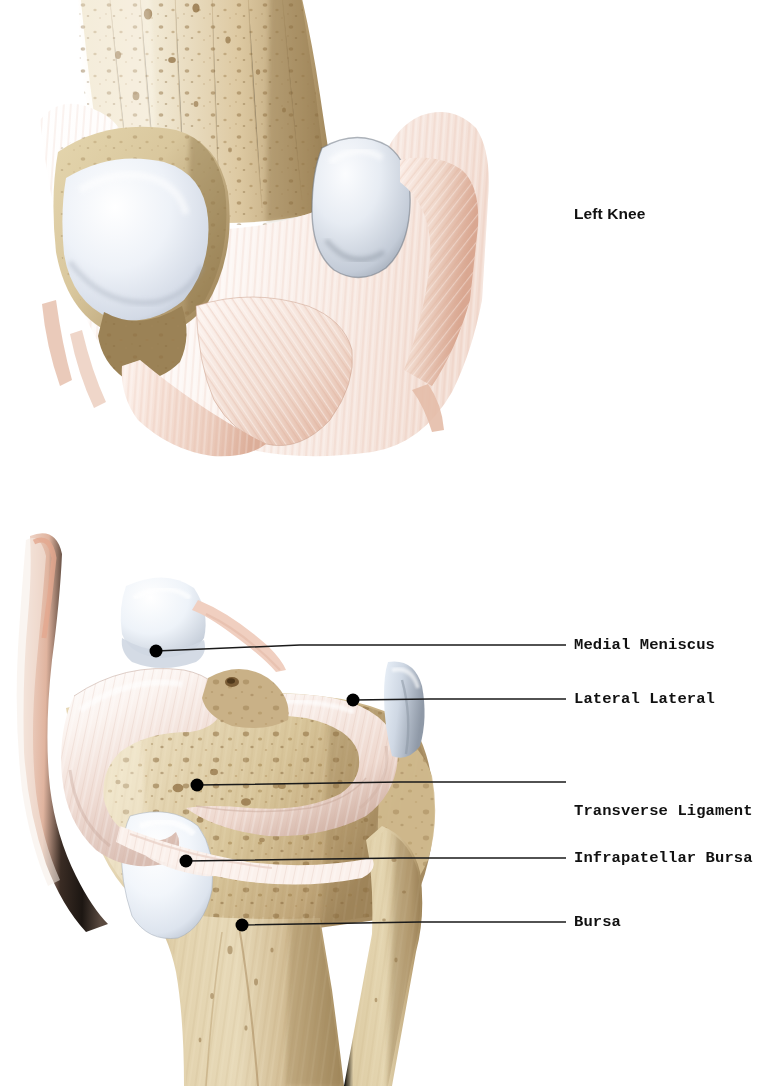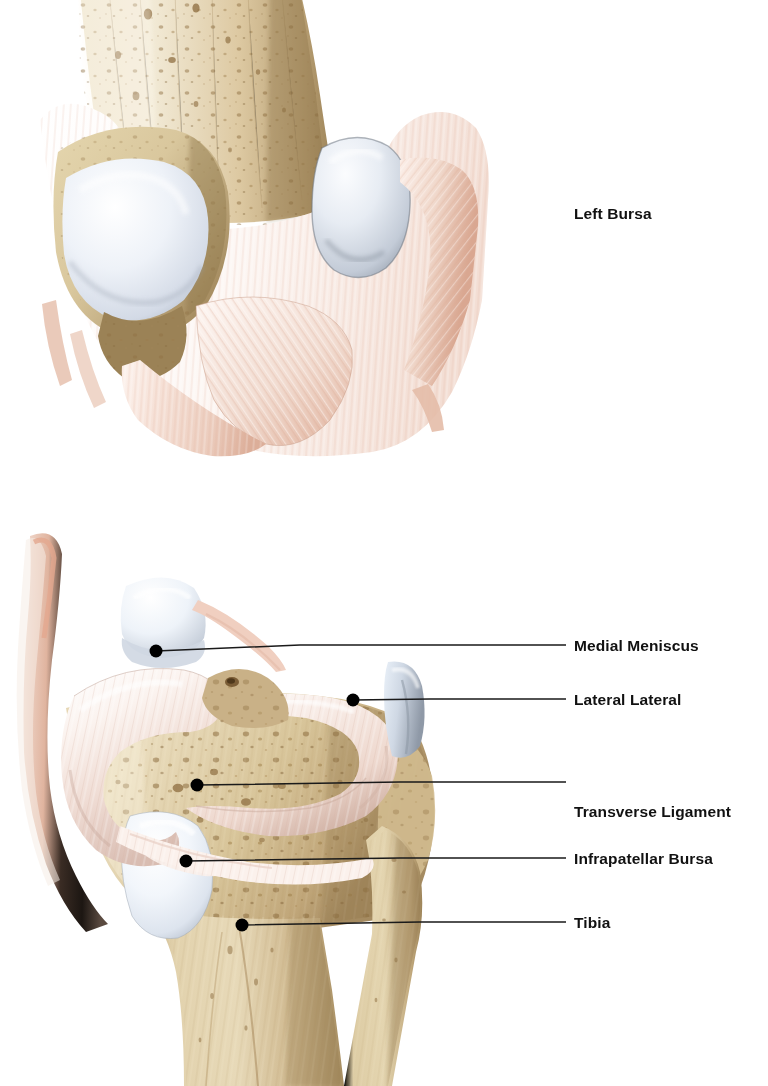--- a/index.html
+++ b/index.html
@@ -21,21 +21,21 @@
   .label {
     position:absolute;
     font-size:15.5px;
     font-weight:bold;
     color:#111111;
     letter-spacing:0.1px;
     white-space:nowrap;
     line-height:1;
   }
   #label-left-knee { left:574px; top:206px; }
-  .anno-label { left:574px; }
+  .anno-label { left:574px;font-family:Liberation Mono, monospace; }
   .svg-layer {
     position:absolute; left:0; top:0;
     width:768px; height:1086px;
     pointer-events:none;
   }
 </style>
 </head>
 <body>
 
 <div id="page">
@@ -431,23 +431,23 @@
       </g>
     <g id="leader-dots" fill="#000000">
         <circle cx="156" cy="651" r="6.5" fill="#000000"></circle>
         <circle cx="353" cy="700" r="6.5" fill="#000000"></circle>
         <circle cx="197" cy="785" r="6.5" fill="#000000"></circle>
         <circle cx="186" cy="861" r="6.5" fill="#000000"></circle>
         <circle cx="242" cy="925" r="6.5" fill="#000000"></circle>
       </g>
   </svg>
 
-  <div class="label" id="label-left-knee" style="left: 574px; top: 206px;">Left Bursa</div>
+  <div class="label" id="label-left-knee" style="left: 574px; top: 206px;">Left Knee</div>
 
   <div id="anno-labels">
       <div class="label anno-label" style="left: 574px; top: 638px;">Medial Meniscus</div>
       <div class="label anno-label" style="left: 574px; top: 692px;">Lateral Lateral</div>
       <div class="label anno-label" style="left: 574px; top: 775px; margin-top: 29px;">Transverse Ligament</div>
       <div class="label anno-label" style="left: 574px; top: 851px;">Infrapatellar Bursa</div>
-      <div class="label anno-label" style="left: 574px; top: 915px;">Tibia</div>
+      <div class="label anno-label" style="left: 574px; top: 915px;">Bursa</div>
     </div>
 
 </div>
 
 </body></html>

